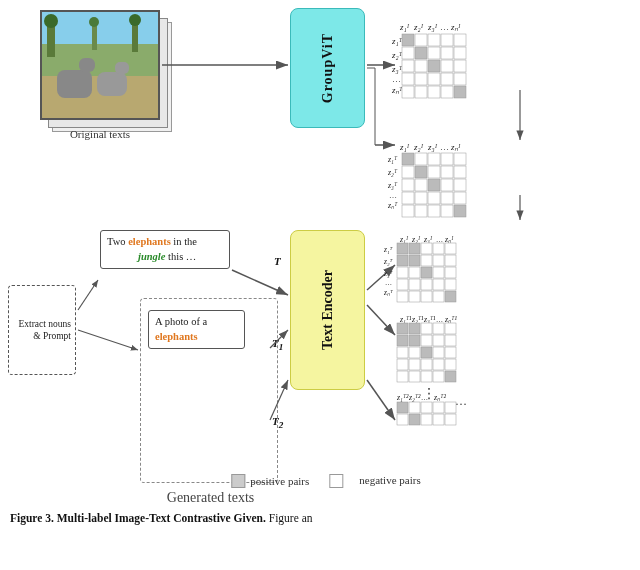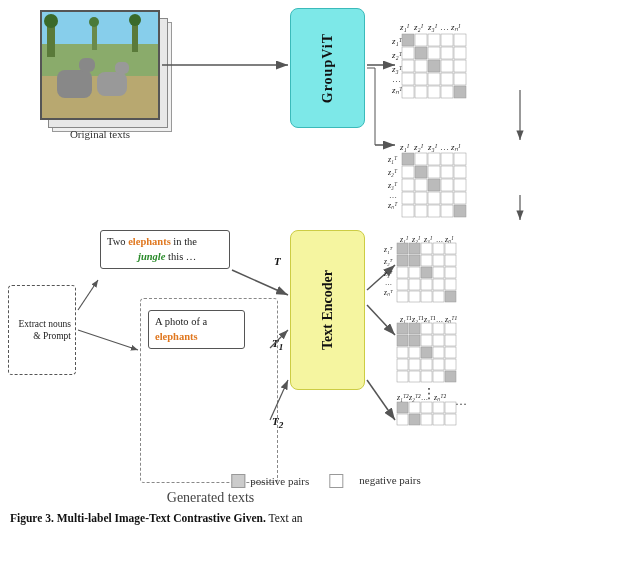--- a/index.html
+++ b/index.html
@@ -572,16 +572,16 @@
     </div>
     <div class="legend-item" style="display:flex;align-items:flex-start;gap:16px;">
       <div class="legend-box legend-box-negative" style="width:14px;height:14px;border:1px solid #999;background:#fff;"></div>
       <span>negative pairs</span>
     </div>
   </div>
 
   <div class="figure-caption">
     <span class="caption-bold">Figure 3.</span>
     <span class="caption-bold">Multi-label Image-Text Contrastive Given.</span>
-    <span> Text an</span>
+    <span> Figure an</span>
   </div>
 
 </div>
 
 </body></html>

